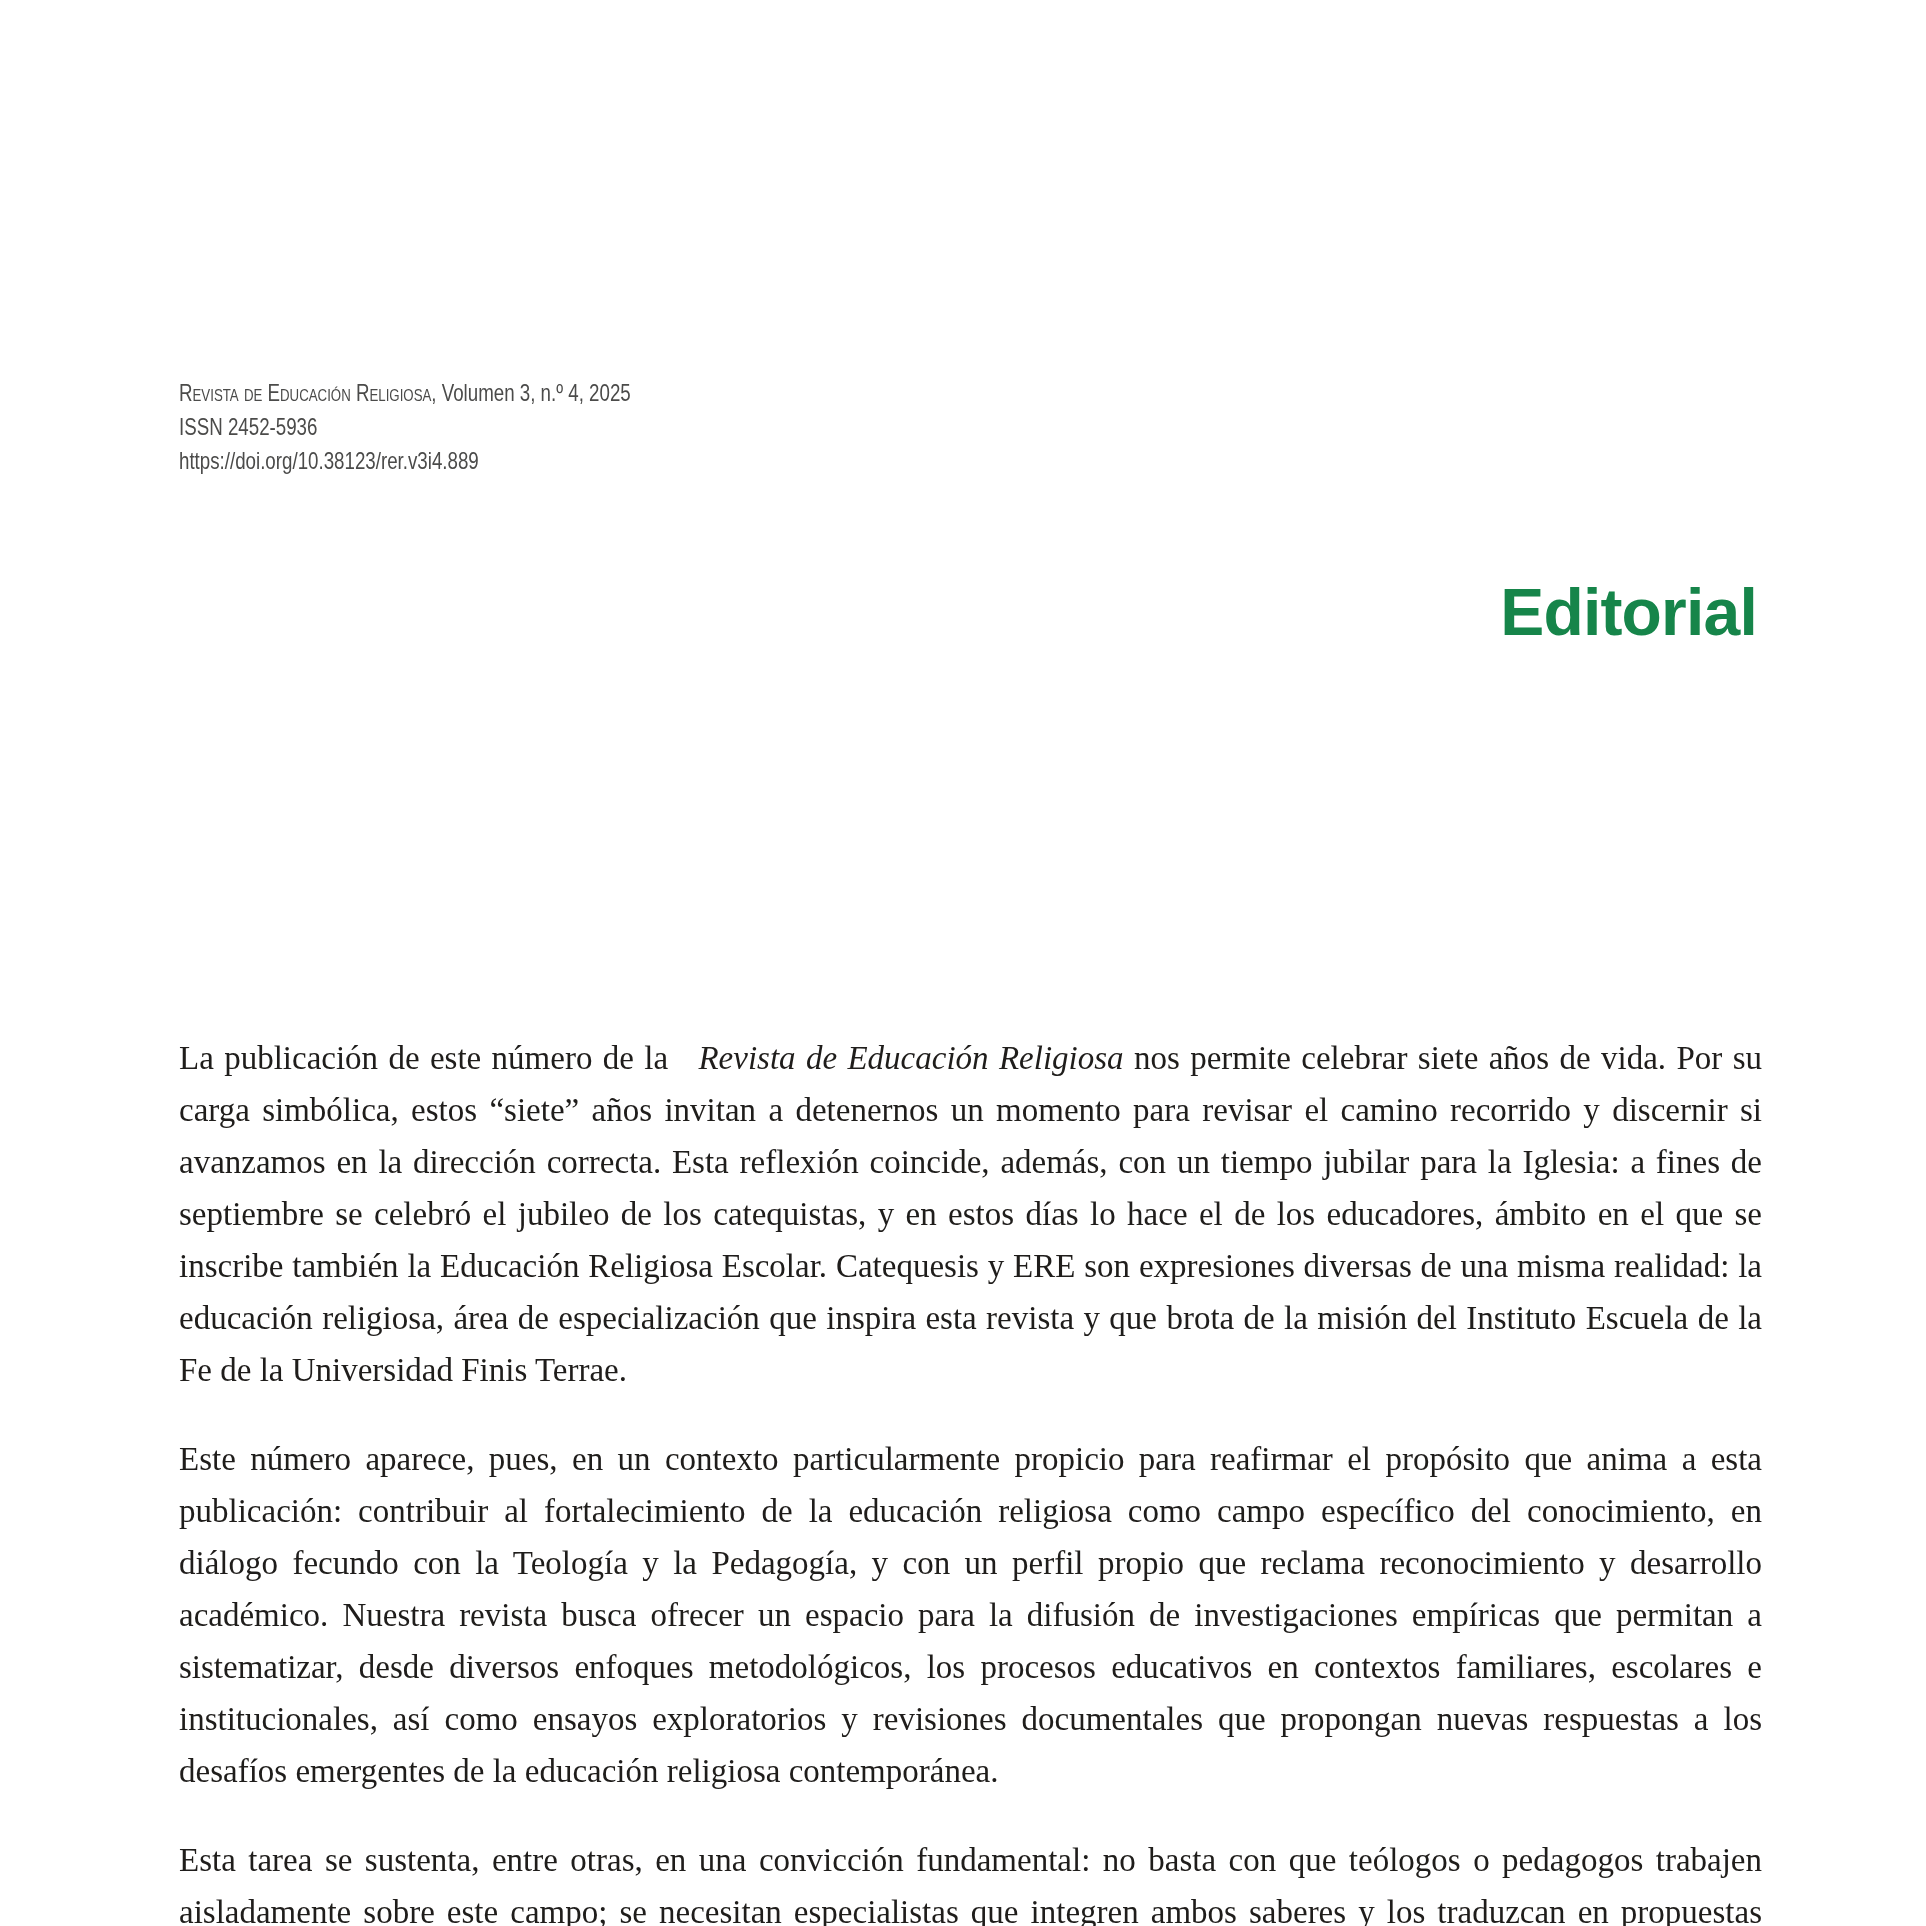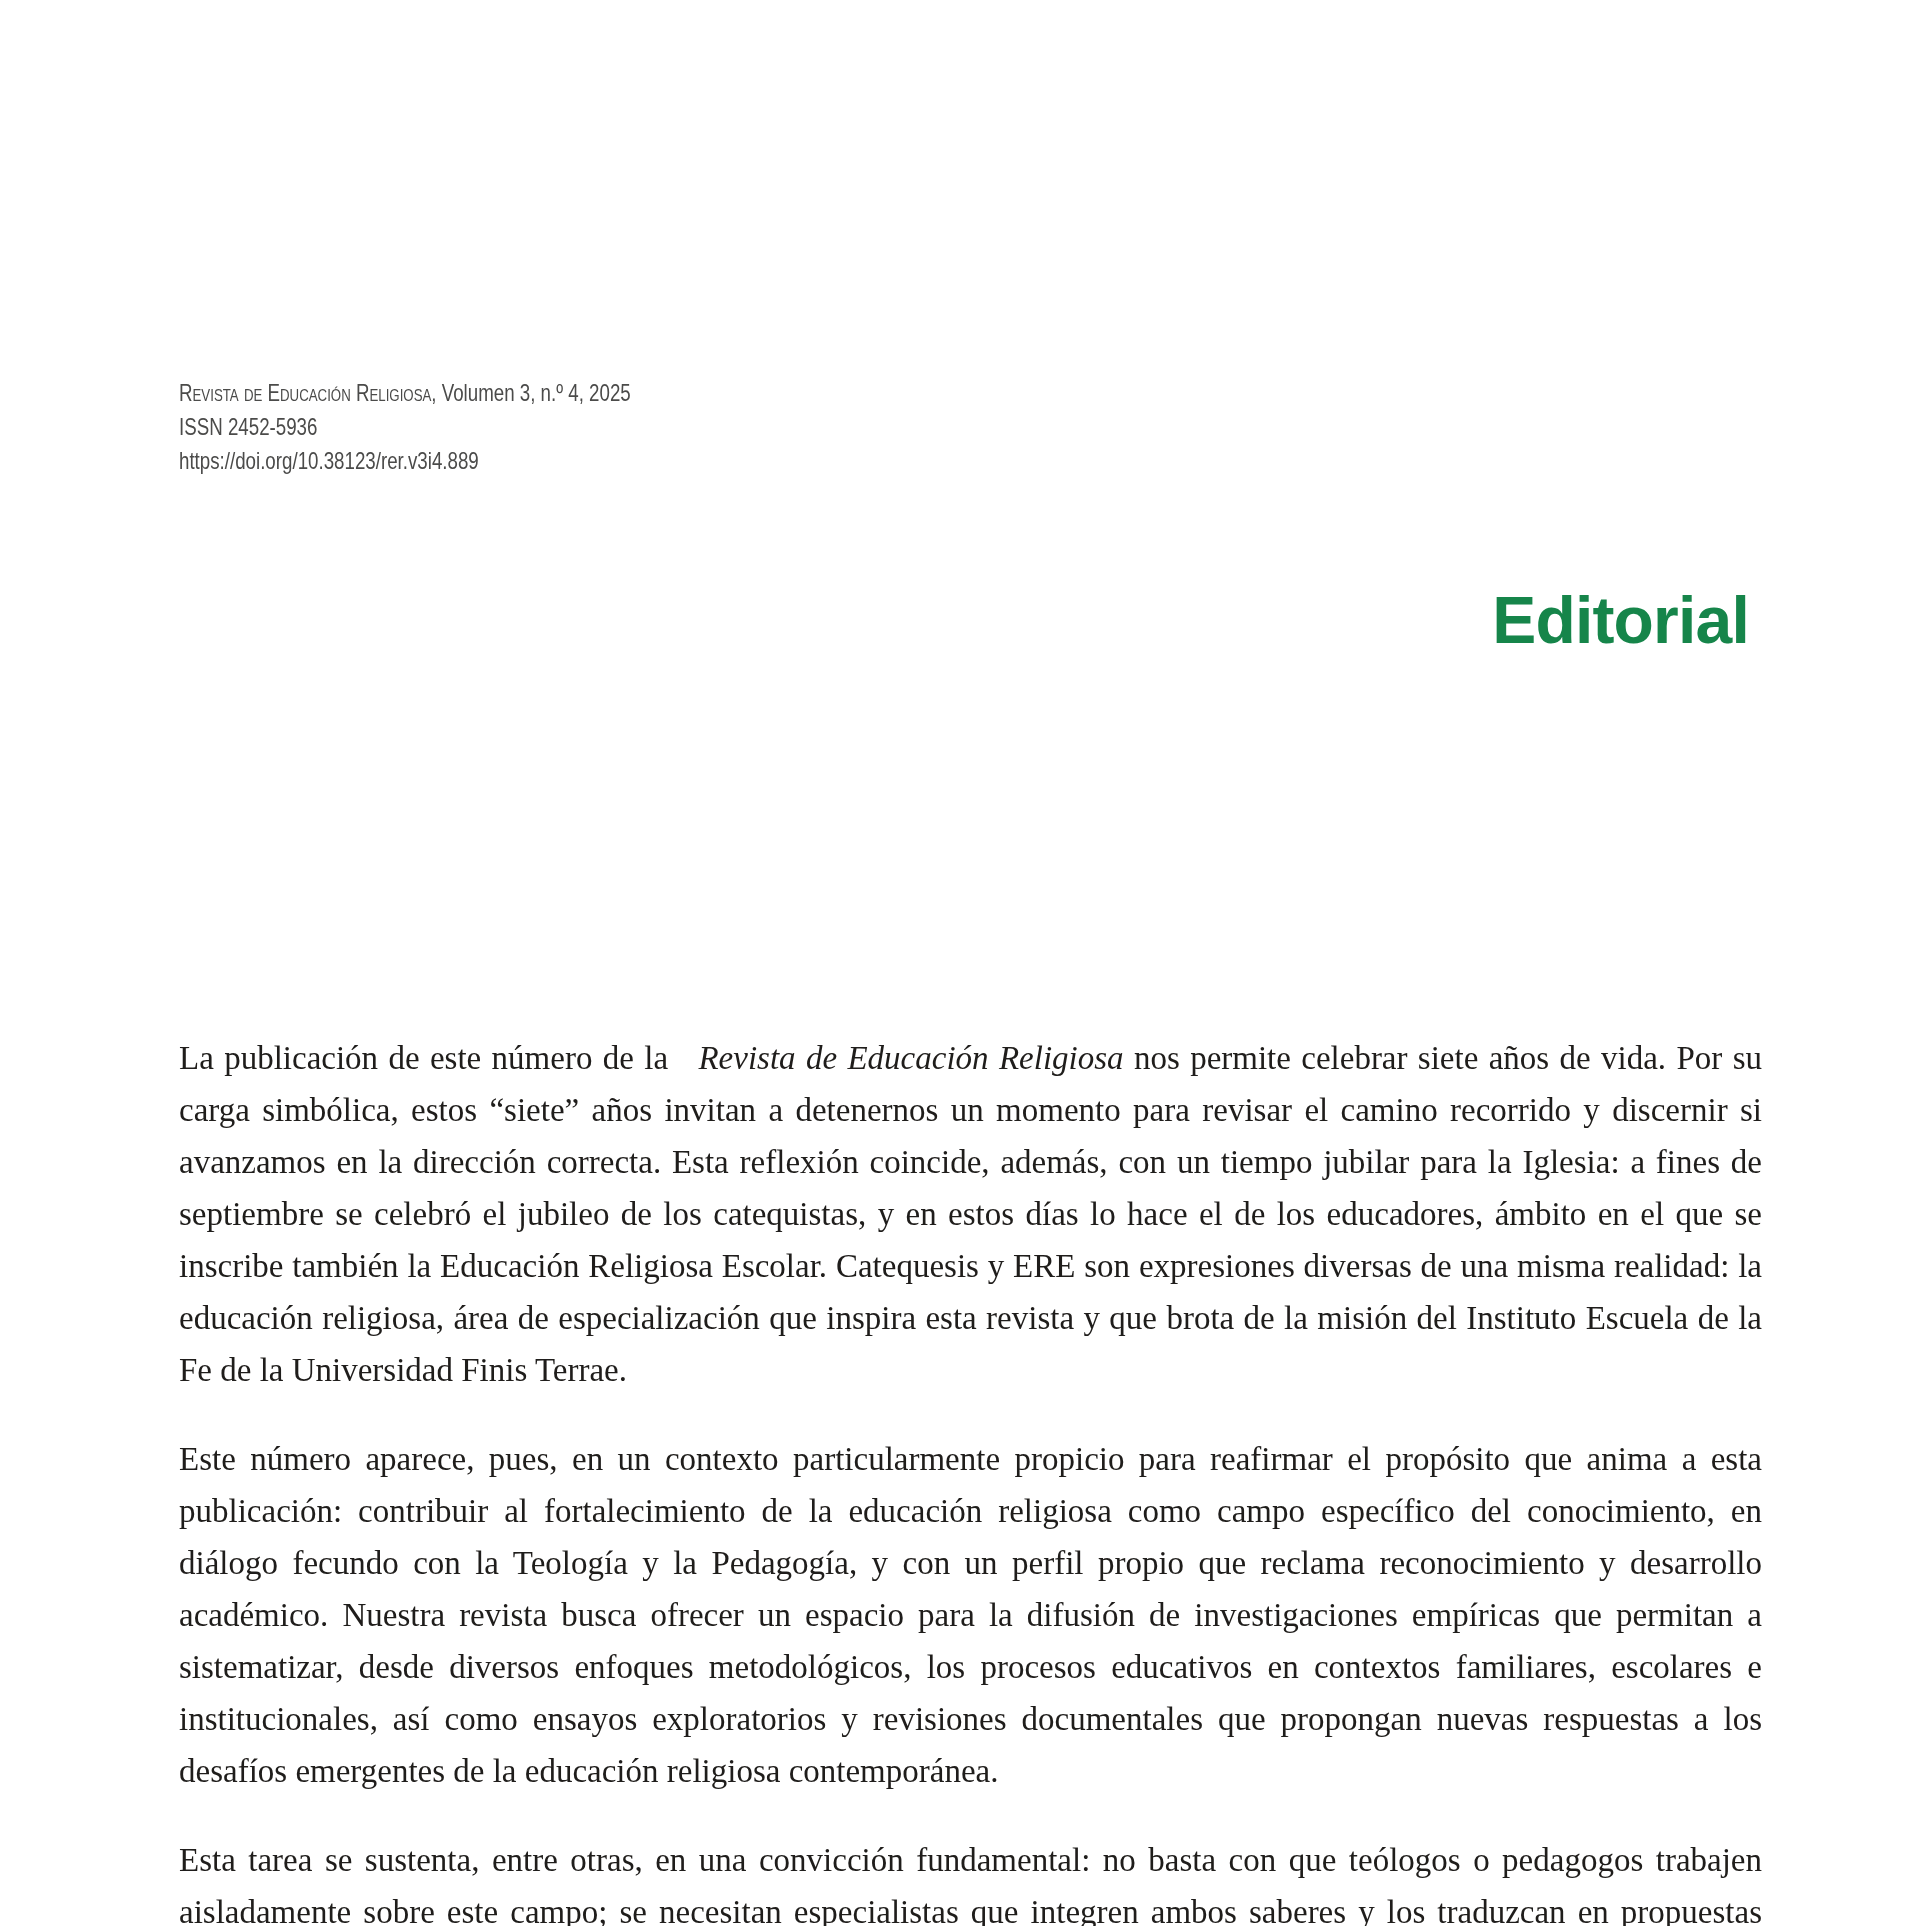--- a/index.html
+++ b/index.html
@@ -30,21 +30,21 @@
     white-space: nowrap;
   }
   .masthead .sc {
     font-variant-caps: small-caps;
   }
   
   .title {
     position: absolute;
     top: 575px;
     right: 196px;
-    margin: 12px;
+    margin: 4px;
     font-family: "Liberation Sans", sans-serif;
     font-size: 66px;
     font-weight: 700;
     letter-spacing: -0.8px;
     line-height: 1;
     color: #16854a; 
     text-align: center;
   }
   
   .content {

